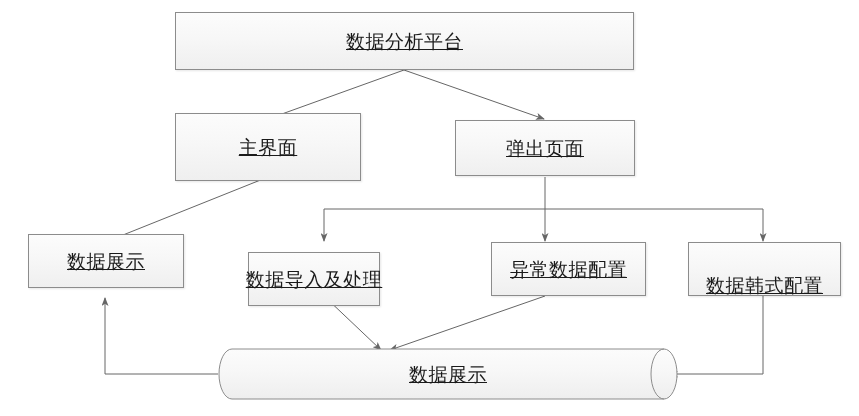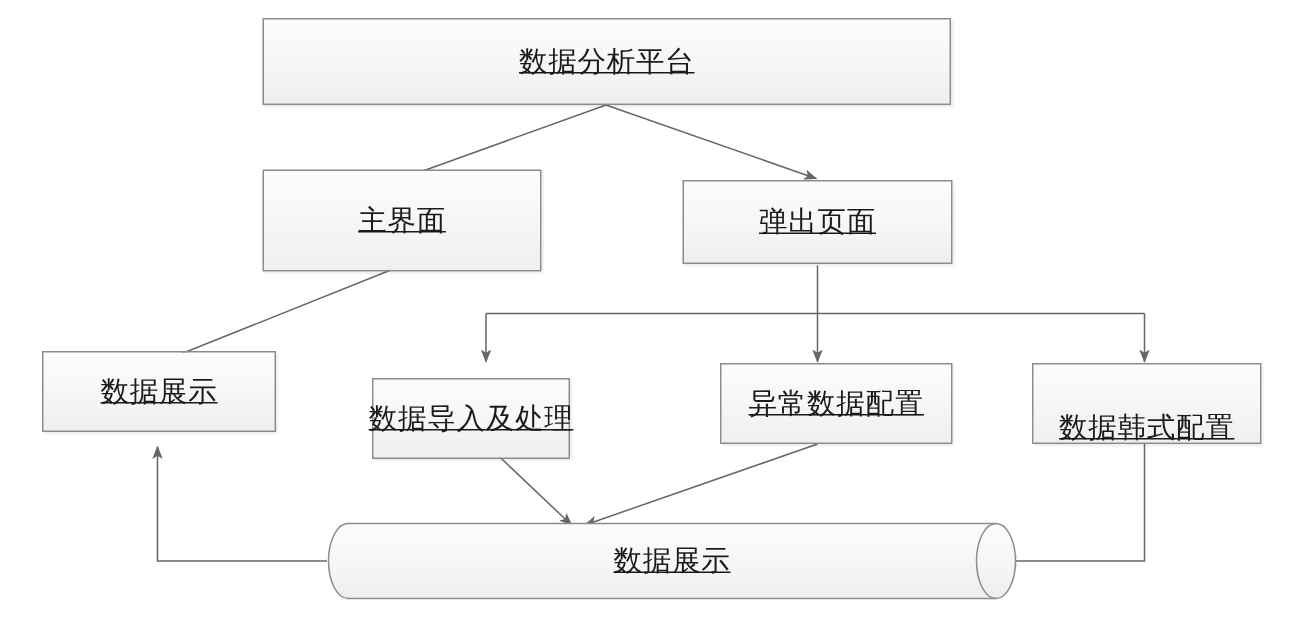--- a/index.html
+++ b/index.html
@@ -114,21 +114,21 @@
   </div>
 
   <div class="node" style="left:28px; top:234px; width:156px; height:54px;">
     <span class="node-label">数据展示</span>
   </div>
 
   <div class="node" style="left:248px; top:252px; width:132px; height:54px;">
     <span class="node-label">数据导入及处理</span>
   </div>
 
-  <div class="node" style="left:480px; top:242px; width:155px; height:54px;">
+  <div class="node" style="left:491px; top:242px; width:155px; height:54px;">
     <span class="node-label">异常数据配置</span>
   </div>
 
   <div class="node" style="left:688px; top:242px; width:153px; height:54px;align-items:flex-end;">
     <span class="node-label">数据韩式配置</span>
   </div>
 
   <div class="cylinder" style="left:218px; top:348px; width:460px; height:52px;">
     <svg width="460" height="52" viewBox="0 0 460 52">
       <path d="M14,1 L446,1 A13,25 0 0,1 446,51 L14,51 A13,25 0 0,1 14,1 Z" fill="url(#cylGrad)" stroke="#8c8c8c" stroke-width="1"></path>

